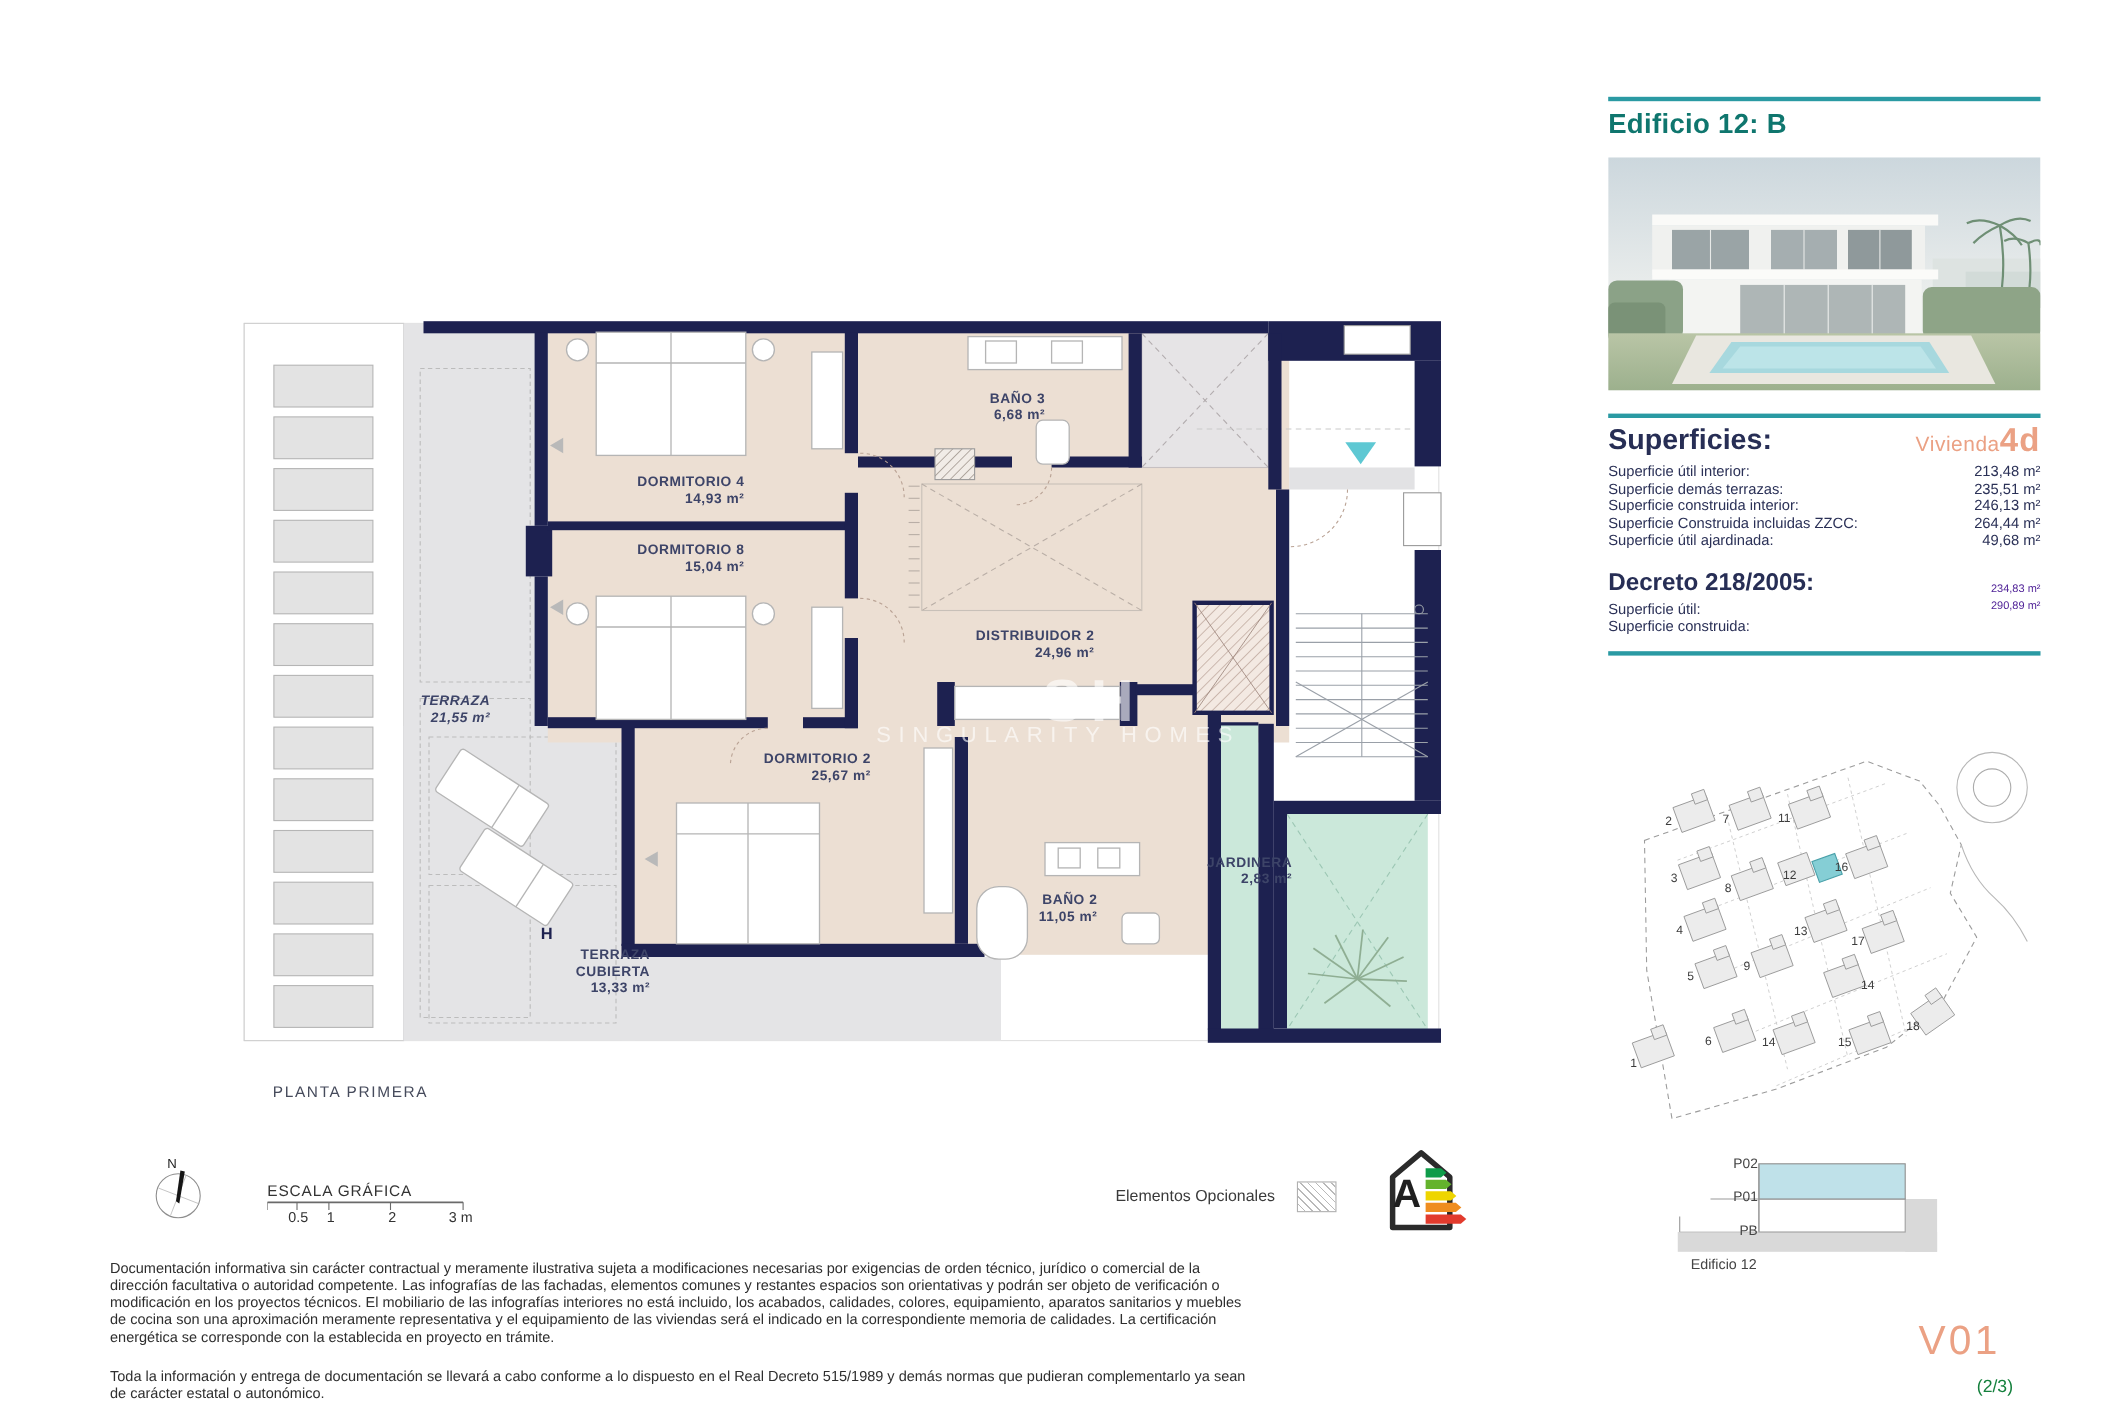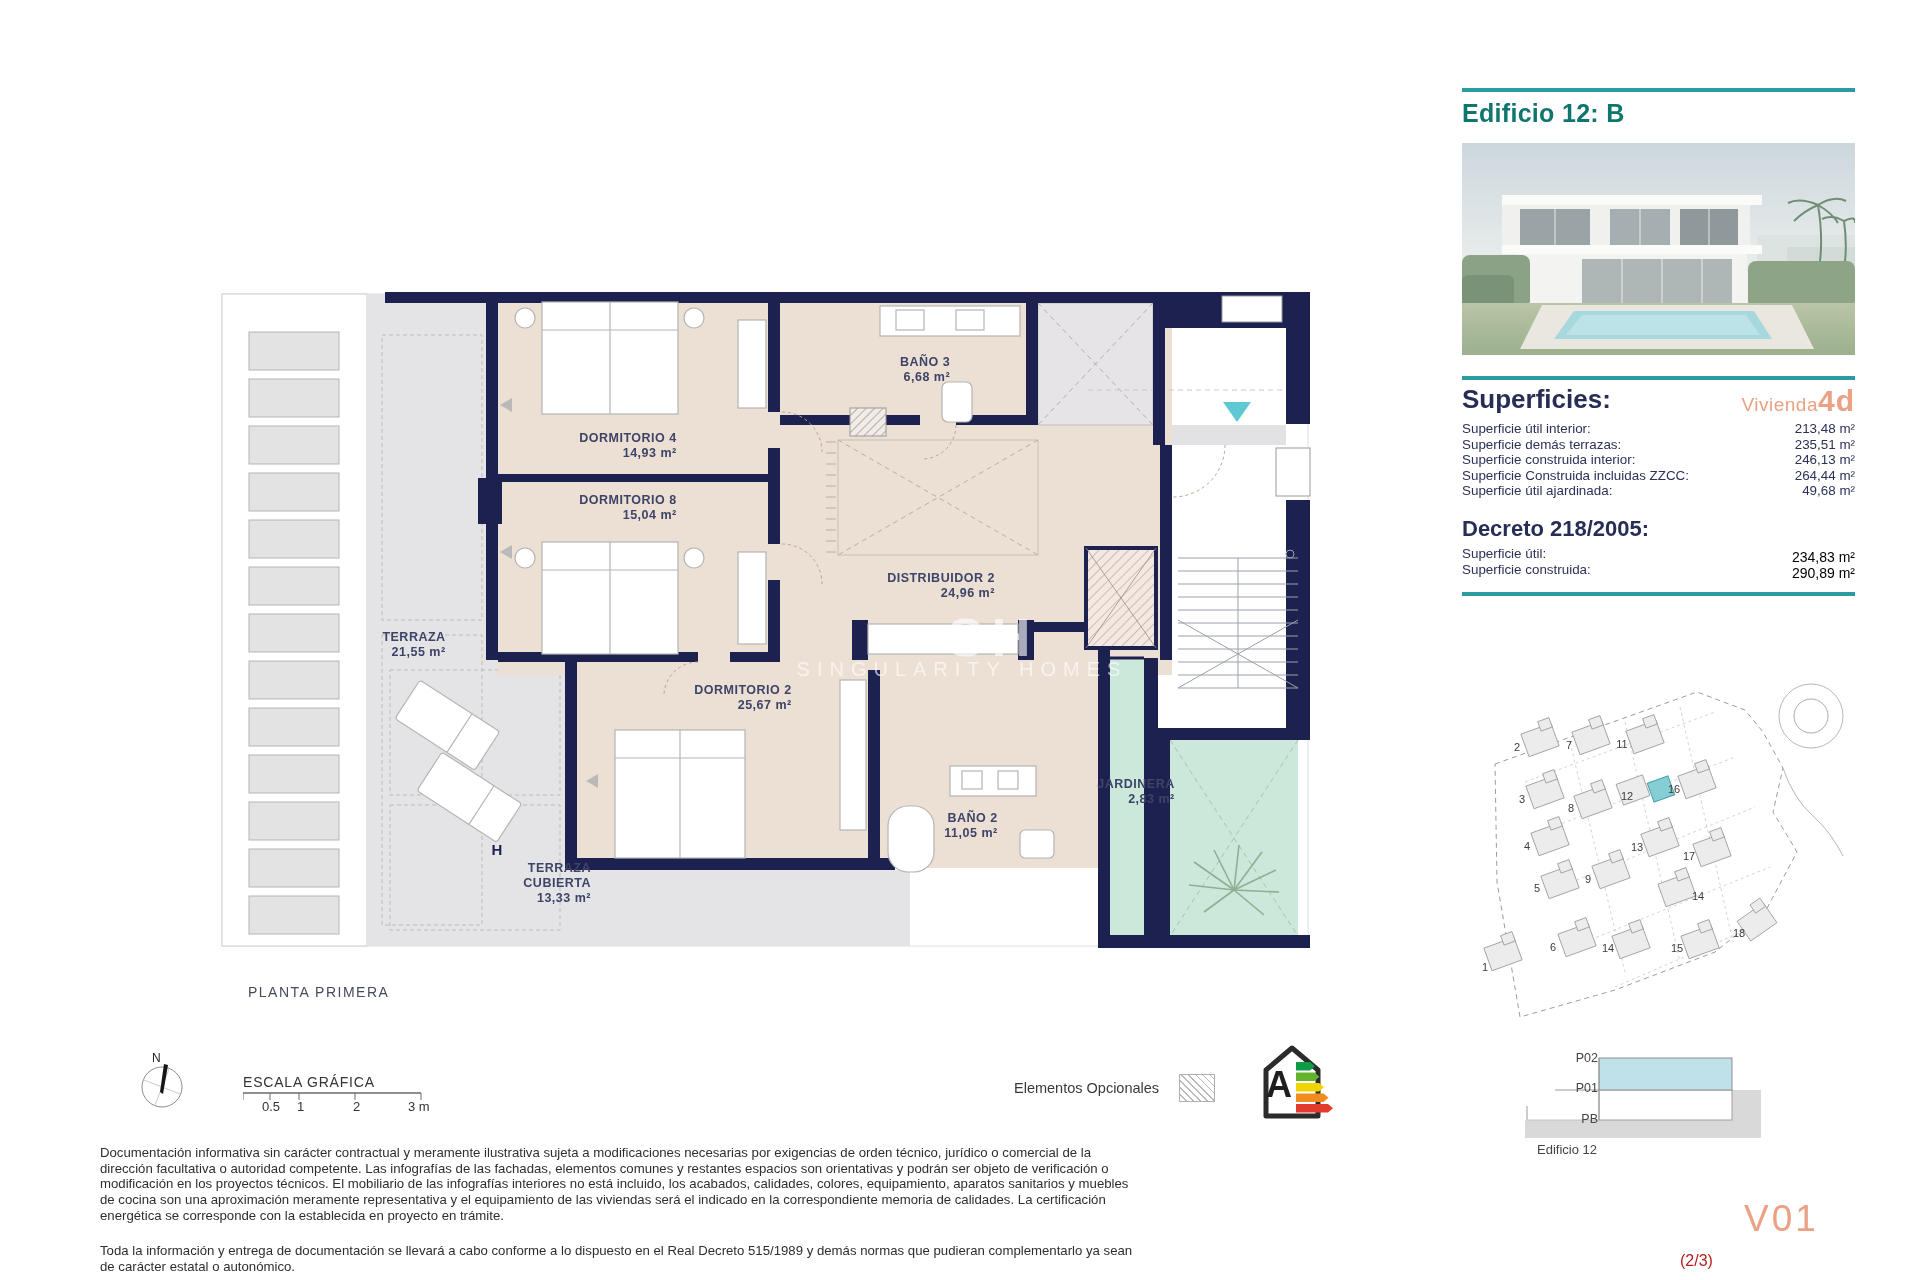--- a/index.html
+++ b/index.html
@@ -10,21 +10,21 @@
   
   .side-title{position:absolute;left:1462px;top:99px;font-size:25px;font-weight:bold;color:#0f766e;letter-spacing:.3px;}
   .sup-title{position:absolute;left:1462px;top:384px;font-size:26px;font-weight:bold;color:#272e55;}
   .viv-wrap{position:absolute;left:1655px;top:384px;width:200px;text-align:right;color:#eba184;}
   .viv-label{font-size:19px;letter-spacing:.5px;}
   .viv-code{font-size:30px;font-weight:bold;letter-spacing:1px;}
   .sup-rows{position:absolute;left:1462px;top:421px;width:393px;font-size:13.4px;color:#2b3157;}
   .srow{display:flex;justify-content:space-between;line-height:15.6px;}
   .dec-title{position:absolute;left:1462px;top:516px;font-size:22px;font-weight:bold;color:#272e55;}
   .dec-labels{position:absolute;left:1462px;top:546px;font-size:13.4px;color:#2b3157;line-height:15.6px;}
-  .dec-values{position:absolute;left:1655px;top:550px;width:200px;text-align:right;font-size:14px;color:#000000;line-height:15.6px;}
+  .dec-values{position:absolute;left:1655px;top:528px;width:200px;text-align:right;font-size:10px;color:#4c1d95;line-height:15.6px;}
   
   .room-label{position:absolute;transform:translateX(-50%);text-align:right;color:#3d4468;
               font-size:12.5px;font-weight:bold;letter-spacing:.5px;line-height:15px;white-space:nowrap;}
   .room-label .area{display:block;}
   .room-label.wrap{white-space:normal;width:120px;}
   .plan-caption{position:absolute;left:248px;top:984px;font-size:14px;letter-spacing:1.5px;color:#464b5c;}
   .h-marker{position:absolute;left:497px;top:841px;transform:translateX(-50%);font-size:15px;font-weight:bold;color:#1d2150;}
   .wm-initials{position:absolute;left:993px;top:606px;transform:translateX(-50%);font-size:54px;font-weight:bold;
                color:rgba(255,255,255,.62);letter-spacing:8px;}
   .wm-name{position:absolute;left:962px;top:658px;transform:translateX(-50%);font-size:20px;
@@ -35,21 +35,21 @@
   .north-n{position:absolute;left:152px;top:1051px;font-size:12px;color:#222;}
   .opc-label{position:absolute;left:1014px;top:1080px;font-size:14.5px;color:#3a3a3a;}
   .opc-swatch{position:absolute;left:1179px;top:1074px;width:34px;height:26px;border:1px solid #b0b0b0;
               background:repeating-linear-gradient(45deg,#ffffff 0 4px,#b9b9b9 4px 5px);}
   .energy-a{position:absolute;left:1262px;top:1064px;width:34px;text-align:center;font-size:36px;font-weight:bold;color:#1f1f1f;}
   .foot{position:absolute;left:100px;width:1045px;font-size:13.2px;line-height:15.6px;color:#2e2e2e;}
   .site-num{position:absolute;font-size:11px;color:#3c3c3c;transform:translate(-50%,-50%);}
   .lvl{position:absolute;width:42px;text-align:right;font-size:12.5px;color:#444;}
   .sec-caption{position:absolute;left:1537px;top:1142px;font-size:13px;color:#444;}
   .version{position:absolute;left:1744px;top:1198px;width:150px;text-align:left;font-size:37px;color:#eba184;letter-spacing:3px;}
-  .pageno{position:absolute;left:1680px;top:1252px;width:150px;font-size:16px;color:#b91c1c;}
+  .pageno{position:absolute;left:1680px;top:1252px;width:150px;text-align:right;font-size:16px;color:#15803d;}
 </style>
 </head>
 <body>
 
 <svg class="abs" style="left:220px;top:290px;" width="1110" height="680" viewBox="0 0 1110 680">
   <defs>
     <pattern id="hatchG" width="6" height="6" patternUnits="userSpaceOnUse" patternTransform="rotate(45)">
       <rect width="6" height="6" fill="#f1ece7"></rect>
         <line x1="0" y1="0" x2="0" y2="6" stroke="#a9a097" stroke-width="1.6"></line>
     </pattern>
@@ -265,21 +265,21 @@
 <div class="room-label" style="left:925px;top:355px;">
   <span>BAÑO 3</span><span class="area">6,68 m²</span></div>
 <div class="room-label" style="left:941px;top:571px;">
   <span>DISTRIBUIDOR 2</span><span class="area">24,96 m²</span></div>
 <div class="room-label" style="left:743px;top:683px;">
   <span>DORMITORIO 2</span><span class="area">25,67 m²</span></div>
 <div class="room-label" style="left:971px;top:811px;">
   <span>BAÑO 2</span><span class="area">11,05 m²</span></div>
 <div class="room-label" style="left:1136px;top:777px;">
   <span>JARDINERA</span><span class="area">2,83 m²</span></div>
-<div class="room-label" style="left:414px;top:630px;">
+<div class="room-label" style="left:414px;top:630px;font-style:italic;">
   <span>TERRAZA</span><span class="area">21,55 m²</span></div>
 <div class="room-label wrap" style="left:531px;top:861px;">
   <span>TERRAZA CUBIERTA</span><span class="area">13,33 m²</span></div>
 <div class="h-marker">H</div>
 <div class="wm-initials">SH</div>
 <div class="wm-name">SINGULARITY HOMES</div>
 <div class="plan-caption">PLANTA PRIMERA</div>
 
 <svg class="abs" style="left:133px;top:1050px;" width="58" height="62" viewBox="0 0 58 62">
   <circle cx="29" cy="37" r="20" fill="none" stroke="#8e8e8e"></circle>

